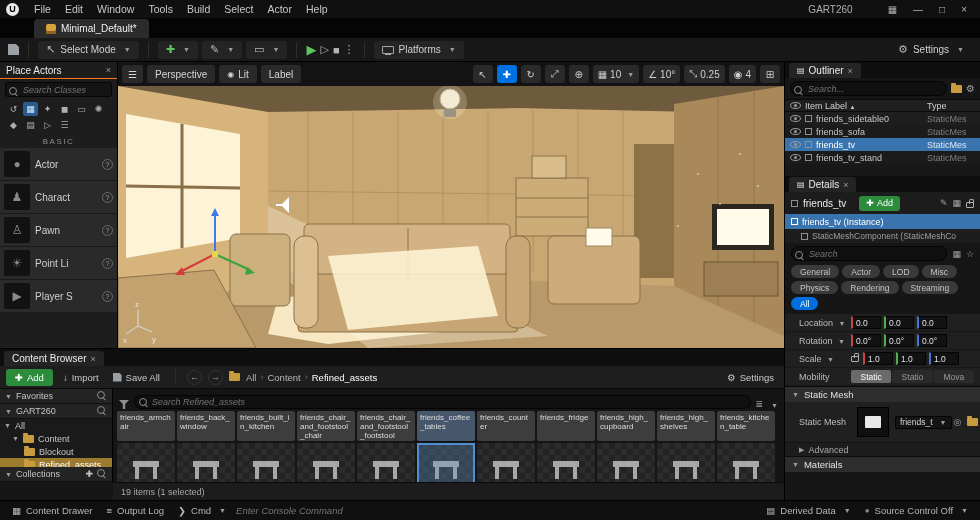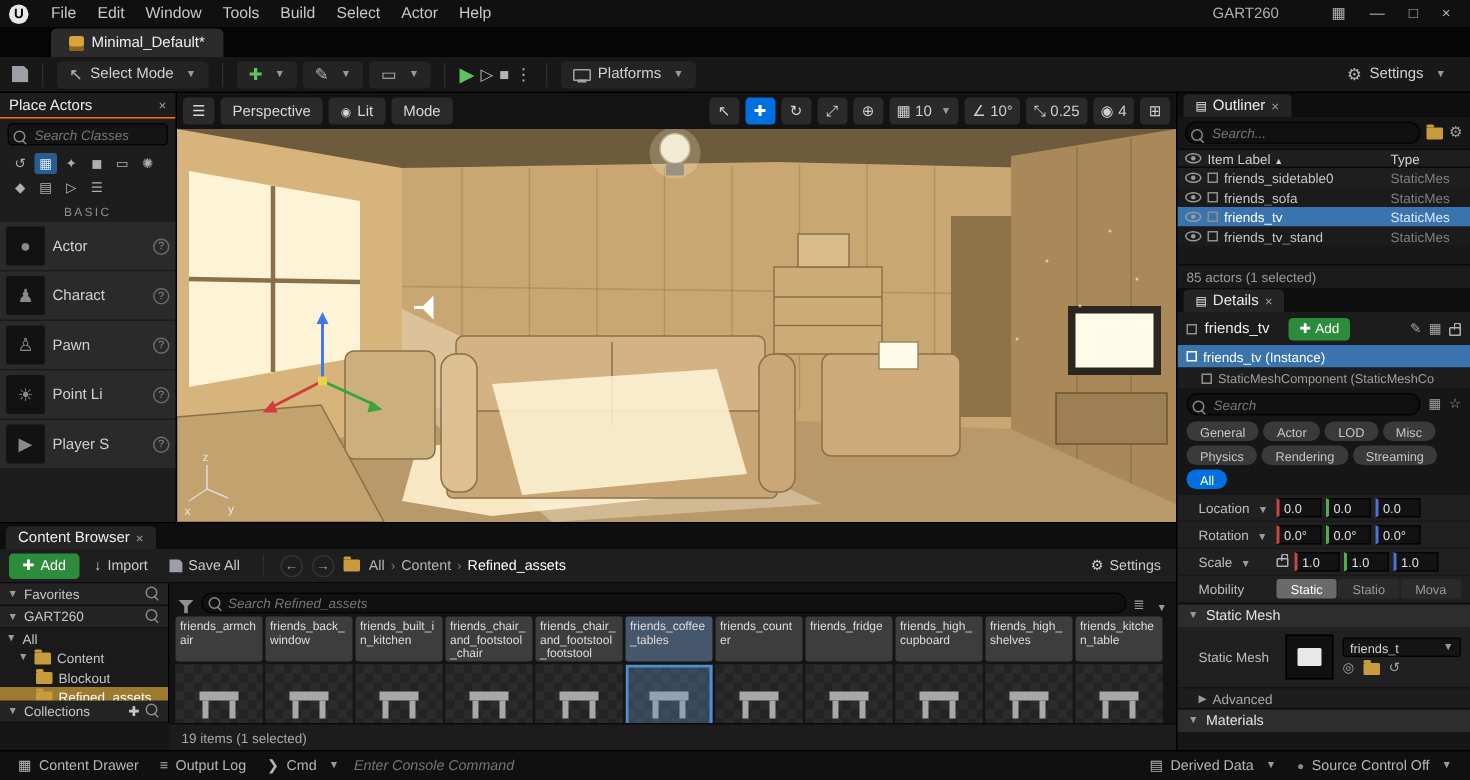--- a/index.html
+++ b/index.html
@@ -108,21 +108,21 @@
   .axis{width:30px;height:13px;background:#121212;border:1px solid #040404;border-left:2px solid #888;color:#e0e0e0;font-size:8.5px;display:flex;align-items:center;padding:0 3px}
   .axis:nth-of-type(1){border-left-color:#c94444}
   .axis:nth-of-type(2){border-left-color:#4fae4f}
   .axis:nth-of-type(3){border-left-color:#4a73d8}
   .seg-wrap{flex:1;display:flex;gap:1px}
   .seg{flex:1;height:13px;background:#2a2a2a;color:#9a9a9a;font-size:8.5px;display:flex;align-items:center;justify-content:center;border-radius:2px}
   .seg.selected{background:#6a6a6a;color:#fff}
   .mesh-row{height:40px;display:flex;align-items:center;gap:6px;padding:0 6px 0 14px;background:#202020}
   .mesh-thumb{width:32px;height:30px;background:#101010;border:1px solid #000;display:flex;align-items:center;justify-content:center;flex:none}
   .mesh-thumb span{width:16px;height:12px;background:#e8e8e8;border-radius:1px;display:block}
-  .mesh-right{display:flex;flex-direction:column;gap:2px;flex:1;min-width:0}
+  .mesh-right{display:flex;gap:2px;flex:1;min-width:0}
   .mesh-dd{height:13px;background:#141414;border:1px solid #040404;border-radius:2px;color:#d5d5d5;font-size:8.5px;display:flex;align-items:center;padding:0 4px;gap:4px}
   .mesh-icons{display:flex;gap:6px;color:#a0a0a0;font-size:9px;align-items:center}
   .adv-row{height:14px;display:flex;align-items:center;gap:4px;padding:0 14px;color:#a8a8a8;font-size:9px;background:#1d1d1d;border-top:1px solid #141414}
 
   
   .content-browser{left:0;top:348px;width:784px;height:152px;background:#161616;border-top:1px solid #000;overflow:hidden}
   .cb-tabstrip{height:17px;background:#0e0e0e;display:flex;align-items:flex-end}
   .cb-toolbar{height:23px;background:#1e1e1e;border-bottom:1px solid #0a0a0a;display:flex;align-items:center;gap:6px;padding:0 6px}
   .cb-addbtn{height:17px;background:#2c8c3c;border-radius:3px;color:#fff;display:flex;align-items:center;gap:4px;padding:0 9px;font-size:9.5px}
   .cb-tbtn{display:flex;align-items:center;gap:4px;color:#c9c9c9;font-size:9.5px;padding:0 4px}
@@ -290,21 +290,21 @@
           <span>☰</span>
         </div>
       <div class="vbtn">
           <span>Perspective</span>
         </div>
       <div class="vbtn">
           <span style="font-size:8px">◉</span>
           <span>Lit</span>
         </div>
       <div class="vbtn">
-          <span>Mode</span>
+          <span>Label</span>
         </div>
       <span class="grow"></span>
       <span class="vtool">↖</span>
       <span class="vtool sel">✚</span>
       <span class="vtool">↻</span>
       <span class="vtool">⤢</span>
       <span class="vtool">⊕</span>
       <div class="vsnap">
         <span>▦</span>
         <span>10</span>
@@ -464,21 +464,20 @@
           <span class="ol-type">StaticMes</span>
         </div>
         <div class="ol-row">
           <span class="eye"></span>
           <span class="cubeic"></span>
           <span class="ol-label">friends_tv_stand</span>
           <span class="ol-type">StaticMes</span>
         </div>
       </div>
     <div class="ol-fill"></div>
-    <div class="ol-status">85 actors (1 selected)</div>
 
     <div class="tabstrip">
       <div class="ptab">
         <span style="font-size:8px">▤</span>
         <span>Details</span>
         <span class="xbtn">×</span>
       </div>
     </div>
 
     <div class="dt-namerow">

